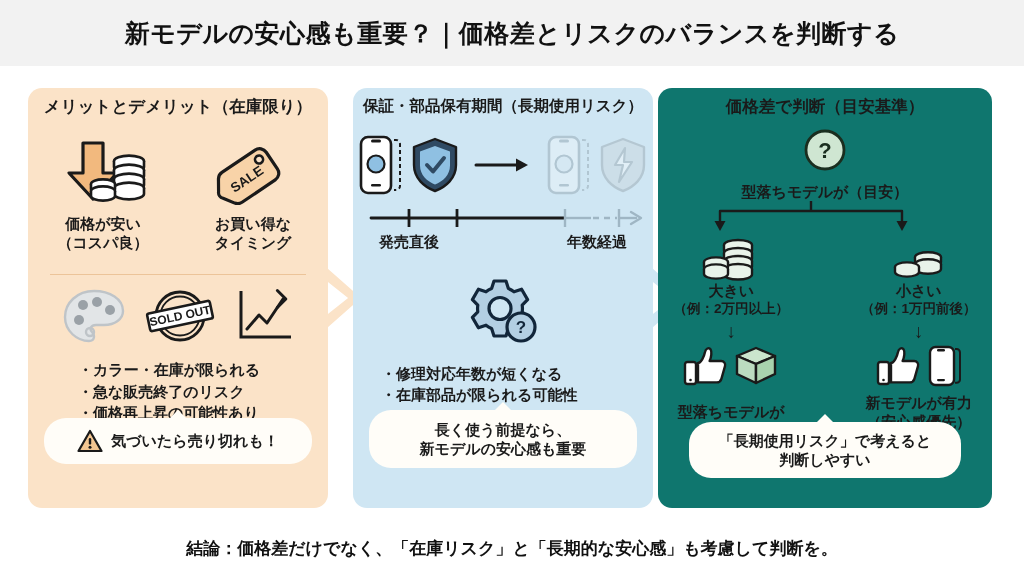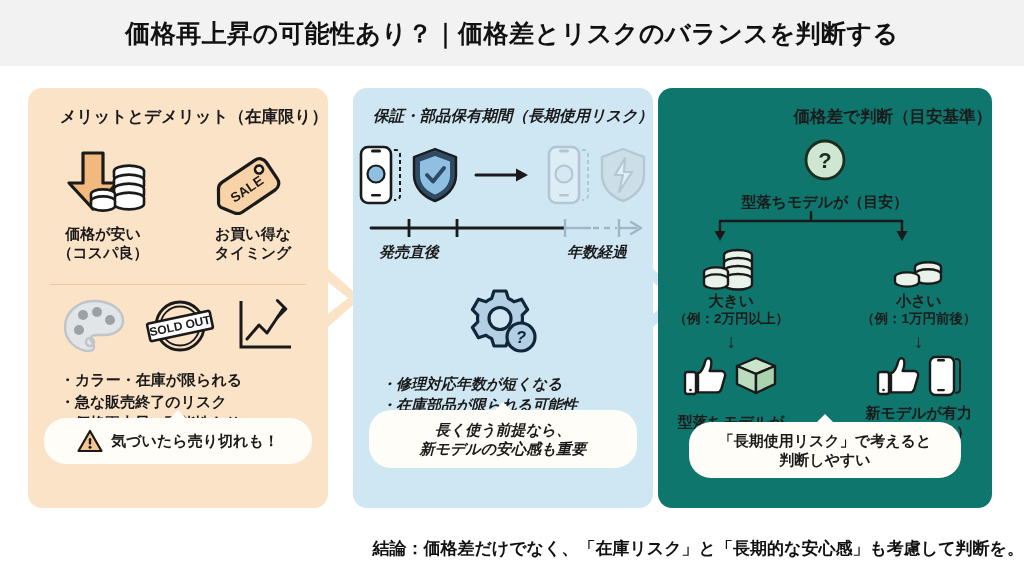--- a/index.html
+++ b/index.html
@@ -21,25 +21,25 @@
     font-size:25px;font-weight:bold;letter-spacing:.5px;color:#111;
     white-space:nowrap;
   }
   
   .panel{
     position:absolute;top:88px;height:420px;
     border-radius:14px;
     box-sizing:border-box;
   }
   #panel-merit{left:28px;width:300px;background:#fbe3c8;}
-  #panel-warranty{left:353px;width:300px;background:#cfe6f3;font-style:italic;}
+  #panel-warranty{left:353px;width:300px;background:#cfe6f3;}
   #panel-price{left:658px;width:334px;background:#0f766e;}
   .panel-head{
-    text-align:right;font-size:16.5px;font-weight:bold;color:#1a1a1a;
-    margin-top:18px;
+    text-align:center;font-size:16.5px;font-weight:bold;color:#1a1a1a;
+    margin-top:8px;
   }
   
   .chev{
     position:absolute;width:34px;height:60px;top:268px;
   }
   .chev::before{
     content:"";position:absolute;inset:0;
     clip-path:polygon(0 0,100% 50%,0 100%,0 78%,62% 50%,0 22%);
   }
   #chev-1{left:327px;}
@@ -51,21 +51,21 @@
   .icon-row{display:flex;justify-content:center;align-items:flex-end;gap:14px;}
   .cap{
     text-align:center;font-size:15px;font-weight:bold;line-height:1.28;
     color:#1a1a1a;
   }
   .divider{
     height:1px;background:#e7b98a;opacity:.75;margin:0 22px;
   }
   .bullets{
     font-size:15px;font-weight:bold;line-height:1.42;color:#1a1a1a;
-    padding-left:32px;
+    padding-left:50px;
   }
   .bullets div{white-space:nowrap;}
   .bubble{
     position:absolute;left:50%;transform:translateX(-50%);
     background:#fffdf8;border-radius:22px;
     display:flex;align-items:center;justify-content:center;
     box-sizing:border-box;
   }
   .bubble .btxt{
     font-size:15px;font-weight:bold;text-align:center;line-height:1.3;color:#1a1a1a;
@@ -85,29 +85,29 @@
   #tl-icons{display:flex;align-items:center;justify-content:center;gap:8px;height:72px;}
   #tl-labels{display:flex;justify-content:space-between;padding:0 26px;margin-top:4px;}
   #tl-labels span{font-size:15px;font-weight:bold;}
   
   .branch-col{width:150px;text-align:center;}
   .small-note{font-size:13.5px;font-weight:bold;}
   .dn-arrow{font-size:19px;line-height:1;color:#1a1a1a;font-weight:bold;}
   
   #footer{
     position:absolute;left:0;top:524px;width:1024px;height:48px;
-    display:flex;align-items:center;justify-content:flex-end;
+    display:flex;align-items:center;justify-content:center;
   }
   #footer-text{font-size:17px;font-weight:bold;color:#111;white-space:nowrap;}
 </style>
 </head>
 <body>
 
 <div id="title-bar">
-  <div id="title-text">価格再上昇の可能性あり？｜価格差とリスクのバランスを判断する</div>
+  <div id="title-text">新モデルの安心感も重要？｜価格差とリスクのバランスを判断する</div>
 </div>
 
 <div class="panel" id="panel-merit">
   <div class="panel-head">メリットとデメリット（在庫限り）</div>
 
   <div id="merit-row1">
 
     <div class="merit-col">
       <div class="merit-ic">
         <svg width="96" height="66" viewBox="0 0 96 66">

